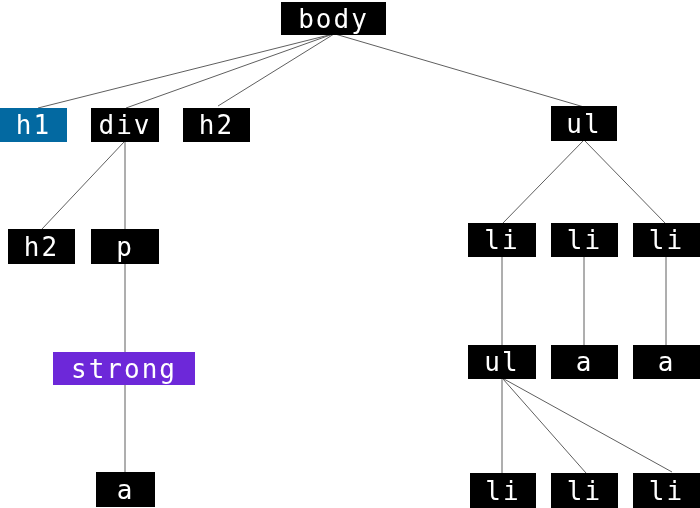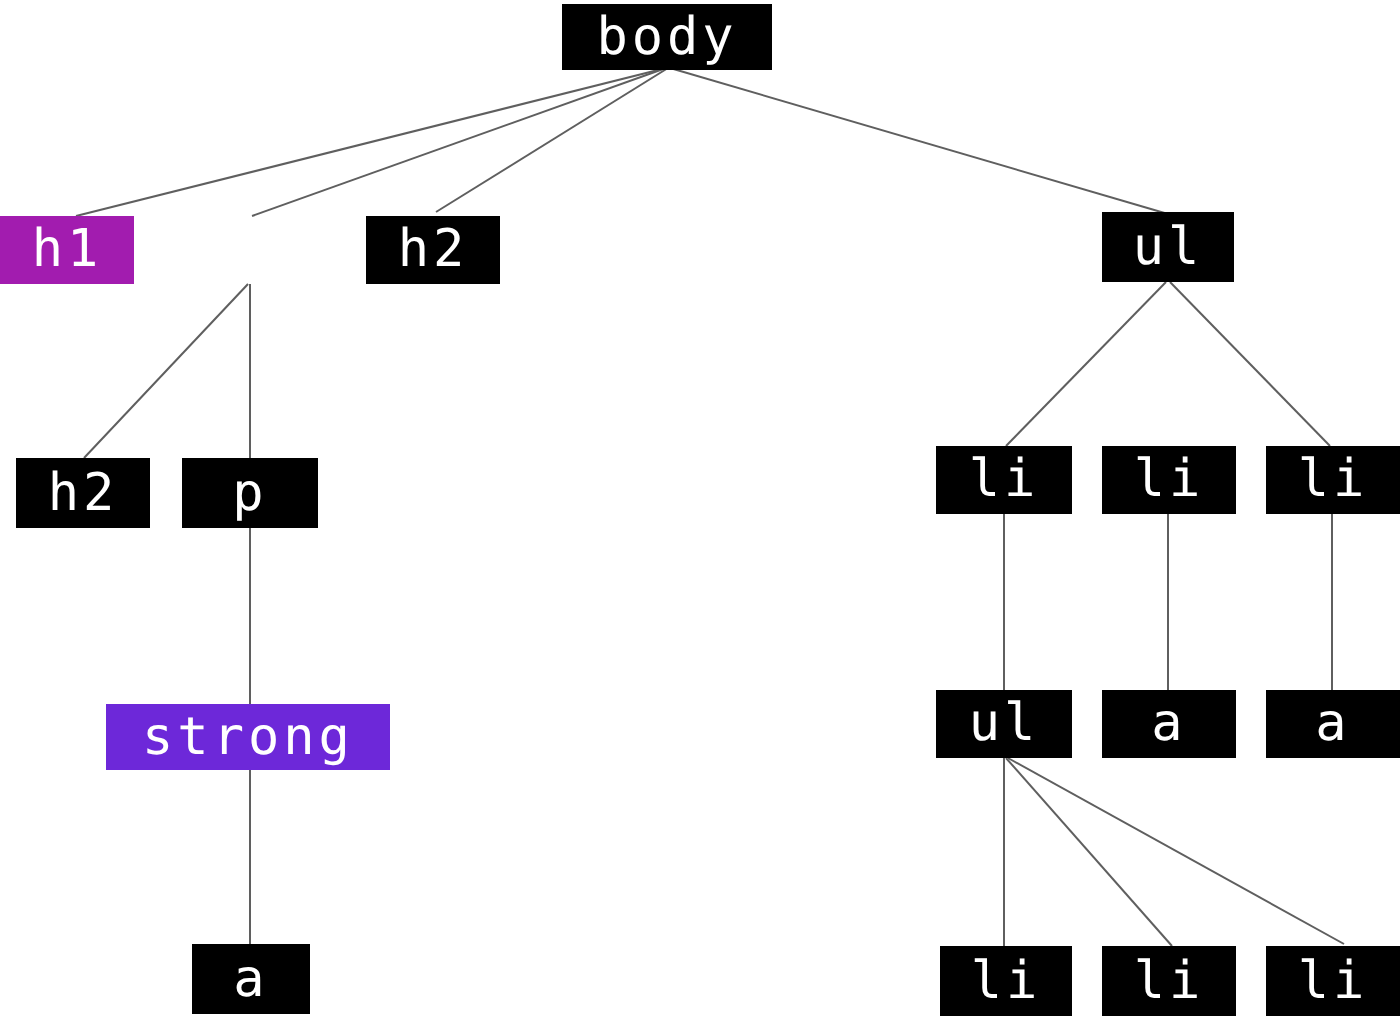--- a/index.html
+++ b/index.html
@@ -54,21 +54,22 @@
       <line x1="585" y1="141" x2="665" y2="223" stroke="#5f5f5f" stroke-width="1"></line>
       <line x1="502" y1="257" x2="502" y2="345" stroke="#5f5f5f" stroke-width="1"></line>
       <line x1="584" y1="257" x2="584" y2="345" stroke="#5f5f5f" stroke-width="1"></line>
       <line x1="666" y1="257" x2="666" y2="345" stroke="#5f5f5f" stroke-width="1"></line>
       <line x1="502" y1="379" x2="502" y2="473" stroke="#5f5f5f" stroke-width="1"></line>
       <line x1="503" y1="379" x2="586" y2="473" stroke="#5f5f5f" stroke-width="1"></line>
       <line x1="504" y1="379" x2="672" y2="472" stroke="#5f5f5f" stroke-width="1"></line>
     </svg>
 
 <div class="node" style="left: 281px; top: 2px; width: 105px; height: 33px; background: rgb(0, 0, 0); color: rgb(255, 255, 255);">body</div>
-    <div class="node" style="left: 0px; top: 108px; width: 67px; height: 34px; background: #a21caf; color: rgb(255, 255, 255);">h1</div>
+    <div class="node" style="left: 0px; top: 108px; width: 67px; height: 34px; background: #0369a1; color: rgb(255, 255, 255);">h1</div>
+    <div class="node" style="left: 91px; top: 108px; width: 68px; height: 34px; background: rgb(0, 0, 0); color: rgb(255, 255, 255);">div</div>
     <div class="node" style="left: 183px; top: 108px; width: 67px; height: 34px; background: rgb(0, 0, 0); color: rgb(255, 255, 255);">h2</div>
     <div class="node" style="left: 551px; top: 106px; width: 66px; height: 35px; background: rgb(0, 0, 0); color: rgb(255, 255, 255);">ul</div>
     <div class="node" style="left: 8px; top: 229px; width: 67px; height: 35px; background: rgb(0, 0, 0); color: rgb(255, 255, 255);">h2</div>
     <div class="node" style="left: 91px; top: 229px; width: 68px; height: 35px; background: rgb(0, 0, 0); color: rgb(255, 255, 255);">p</div>
     <div class="node" style="left: 468px; top: 223px; width: 68px; height: 34px; background: rgb(0, 0, 0); color: rgb(255, 255, 255);">li</div>
     <div class="node" style="left: 551px; top: 223px; width: 67px; height: 34px; background: rgb(0, 0, 0); color: rgb(255, 255, 255);">li</div>
     <div class="node" style="left: 633px; top: 223px; width: 67px; height: 34px; background: rgb(0, 0, 0); color: rgb(255, 255, 255);">li</div>
     <div class="node" style="left: 53px; top: 352px; width: 142px; height: 33px; background: #6d28d9; color: rgb(255, 255, 255);">strong</div>
     <div class="node" style="left: 468px; top: 345px; width: 68px; height: 34px; background: rgb(0, 0, 0); color: rgb(255, 255, 255);">ul</div>
     <div class="node" style="left: 551px; top: 345px; width: 67px; height: 34px; background: rgb(0, 0, 0); color: rgb(255, 255, 255);">a</div>

